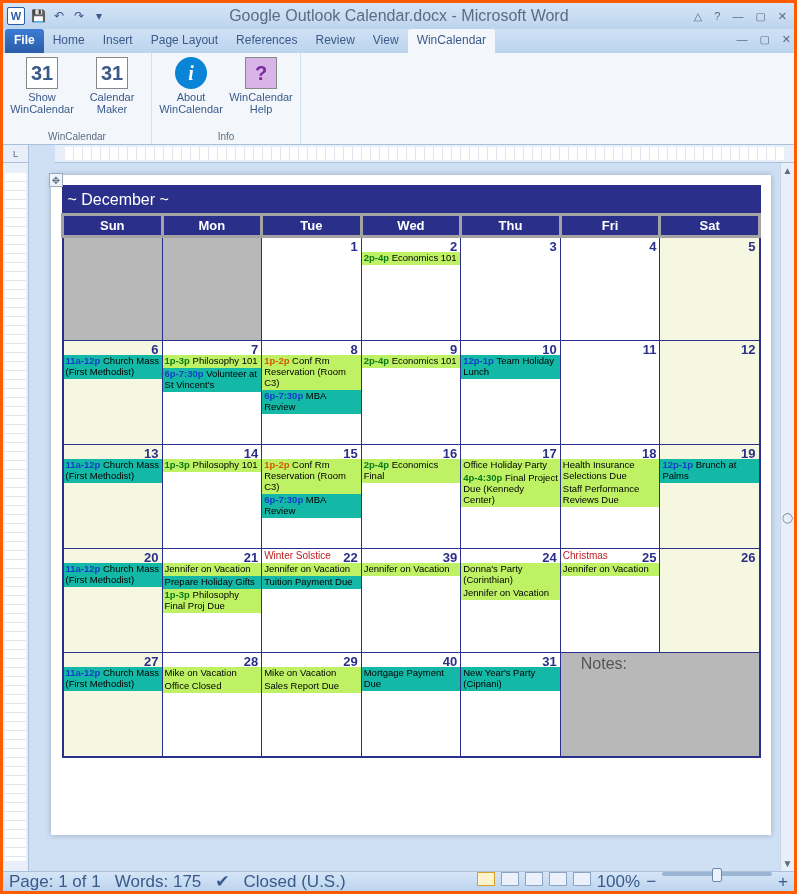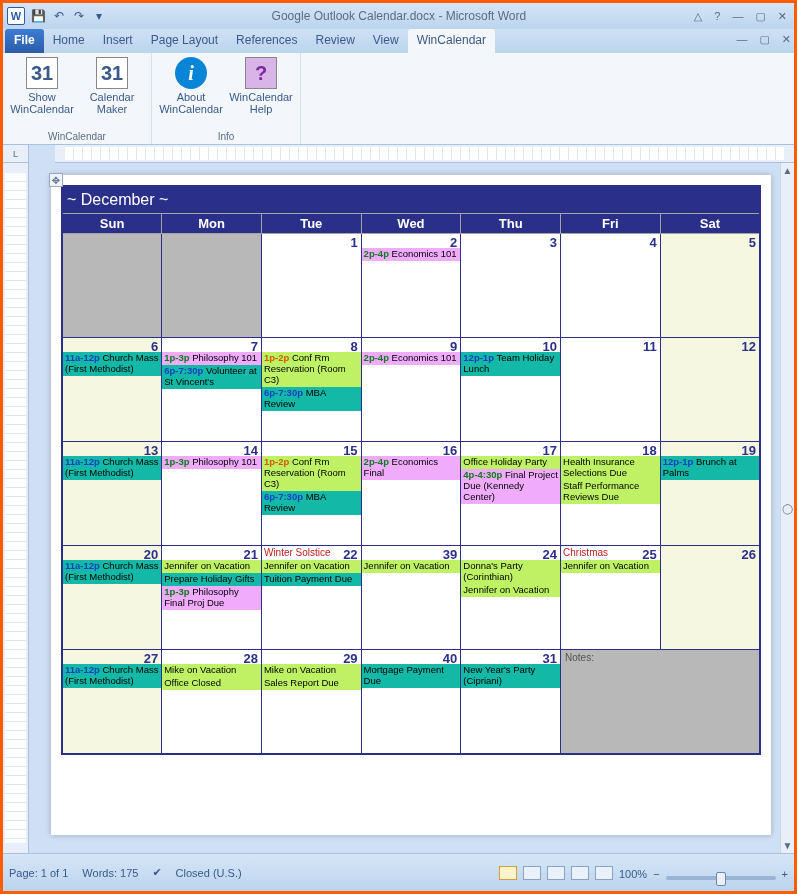--- a/index.html
+++ b/index.html
@@ -2,21 +2,21 @@
 <html><head>
 <meta charset="utf-8">
 <style>
 *{box-sizing:border-box;margin:0;padding:0;font-family:"Segoe UI",Tahoma,sans-serif}
 body{background:#ff5c00;width:797px;height:894px;overflow:hidden}
 .win{position:absolute;inset:3px;background:#cfe0f5;display:flex;flex-direction:column}
 .titlebar{height:26px;background:linear-gradient(#d6e5f7,#bcd4ee);display:flex;align-items:center;padding:0 4px;font-size:12px;color:#444}
 .titlebar .wicon{width:18px;height:18px;background:#fff;border:1px solid #2a5ca8;color:#2a5ca8;font-weight:bold;font-size:11px;display:flex;align-items:center;justify-content:center;border-radius:2px;margin-right:6px}
 .qat{display:flex;gap:4px;align-items:center}
 .qat span{width:16px;height:16px;display:flex;align-items:center;justify-content:center;font-size:12px;color:#3a5a8a}
-.tt{flex:1;text-align:center;font-size:12px;color:#5a6c82}
+.tt{flex:1;text-align:center;font-size:16px;color:#5a6c82}
 .wctl{display:flex;gap:6px;color:#5a6c82;font-size:11px}
 .wctl span{padding:0 3px}
 .tabs{height:24px;background:linear-gradient(#cfe0f5,#bcd4ee);display:flex;padding-left:2px;font-size:12px}
 .tab{padding:4px 9px;color:#3a5a8a;border-top-left-radius:3px;border-top-right-radius:3px}
 .tab.file{background:linear-gradient(#3c7cd4,#2a5ca8);color:#fff;font-weight:bold}
 .tab.active{background:#f3f7fc;color:#3a5a8a}
 .tabs .spacer{flex:1}
 .ribbon{height:92px;background:#f3f7fc;border-bottom:1px solid #a9c1dd;display:flex}
 .rgroup{border-right:1px solid #d3e0ef;padding:4px 8px 2px;display:flex;flex-direction:column;align-items:center}
 .rrow{display:flex;gap:8px}
@@ -28,35 +28,35 @@
 .ruler-h{height:18px;background:#e8eff8;border-bottom:1px solid #a9c1dd;position:relative;margin-left:26px}
 .ruler-h::before{content:"";position:absolute;inset:2px 10px;background:repeating-linear-gradient(90deg,#fff,#fff 8px,#e0e6ee 8px,#e0e6ee 9px)}
 .workarea{flex:1;display:flex;overflow:hidden;background:#cfe0f5}
 .ruler-v{width:26px;background:#e8eff8;border-right:1px solid #a9c1dd;position:relative}
 .ruler-v::before{content:"";position:absolute;inset:10px 2px;background:repeating-linear-gradient(#fff,#fff 8px,#e0e6ee 8px,#e0e6ee 9px)}
 .doc-scroll{flex:1;overflow:auto;padding:12px 22px}
 .page{background:#fff;width:720px;min-height:660px;box-shadow:0 0 6px rgba(0,0,0,.25);padding:10px;position:relative}
 .handle{position:absolute;left:-2px;top:-2px;width:14px;height:14px;border:1px solid #9aa9bc;background:#eef3f9;font-size:10px;display:flex;align-items:center;justify-content:center;color:#5a6c82}
 .cal{width:100%;border:2px solid #2a2f8a;border-collapse:collapse}
 .cal-title{background:#2a2f8a;color:#fff;font-size:16px;padding:4px;font-weight:normal}
-.cal-hdr td{background:#2a2f8a;color:#fff;text-align:center;font-size:13px;font-weight:bold;padding:2px;border:1px solid #a3a3a3;width:14.28%}
+.cal-hdr td{background:#2a2f8a;color:#fff;text-align:center;font-size:13px;font-weight:bold;padding:2px;border:3px solid #a3a3a3;width:14.28%}
 .cell{border:1px solid #2a2f8a;height:104px;vertical-align:top;font-size:10px;position:relative;padding:0}
 .dnum{position:absolute;top:1px;right:3px;font-size:13px;font-weight:bold;color:#2a2f8a}
 .cell.blank{background:#b8b8b8}
 .cell.soft{background:#f5f7e0}
 .ev{font-size:9.5px;padding:1px 2px;margin-top:14px;line-height:1.15}
 .ev~.ev{margin-top:0}
 .ev .tm{font-weight:bold}
 .c-blue{background:#14b8a6}.c-blue .tm{color:#1540c4}
-.c-green{background:#f0abfc}.c-green .tm{color:#0a7a1a}
+.c-green{background:#bef264}.c-green .tm{color:#0a7a1a}
 .c-orange{background:#bef264}.c-orange .tm{color:#d45a00}
 .hol{color:#c02020;font-size:10px;position:absolute;top:1px;left:2px}
-.notes-lbl{position:absolute;top:2px;left:4px;font-size:10px;color:#555}
-.status{height:38px;background:linear-gradient(#d6e5f7,#bcd4ee);border-top:1px solid #a9c1dd;display:flex;align-items:center;font-size:11px;color:#3a5a8a;padding:0 6px;gap:14px}
-.status .right{margin-left:auto;display:flex;align-items:flex-end;gap:6px}
+.notes-lbl{position:absolute;top:2px;left:20px;font-size:16px;color:#555}
+.status{height:20px;background:linear-gradient(#d6e5f7,#bcd4ee);border-top:1px solid #a9c1dd;display:flex;align-items:center;font-size:17px;color:#3a5a8a;padding:0 6px;gap:14px}
+.status .right{margin-left:auto;display:flex;align-items:flex-start;gap:6px}
 .vbtn{width:18px;height:14px;border:1px solid #8aa4c4;background:#eaf1fa}
 .vbtn.active{background:#fff3cc;border-color:#d4a030}
 .slider{width:110px;height:4px;background:#9ab4d4;position:relative;border-radius:2px}
 .slider::after{content:"";position:absolute;left:50%;top:-4px;width:8px;height:12px;background:#eaf1fa;border:1px solid #6a88aa;border-radius:2px;transform:translateX(-50%)}
 .riboverflow{width:14px;background:#e8eff8;border-left:1px solid #c8d6e8;display:flex;flex-direction:column;justify-content:space-between;align-items:center;font-size:10px;color:#5a6c82;padding:2px 0}
 </style>
 </head>
 <body>
 
 <div class="win">

